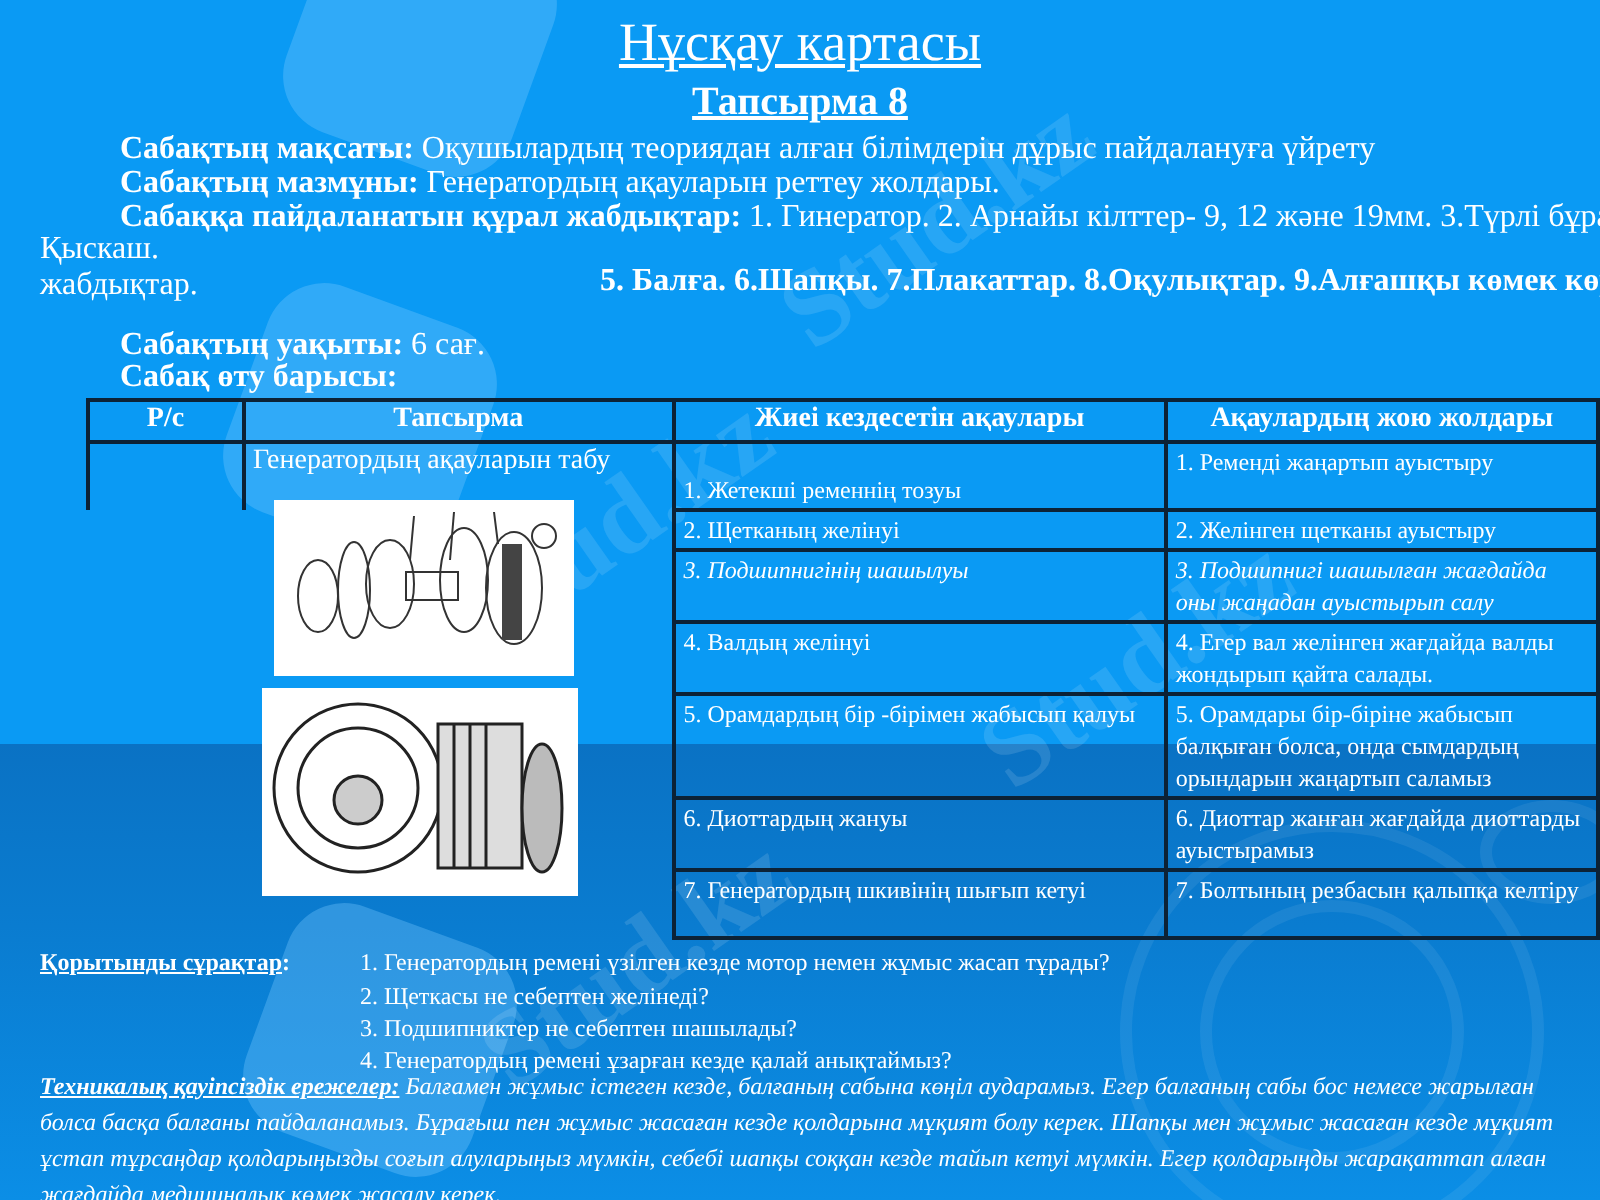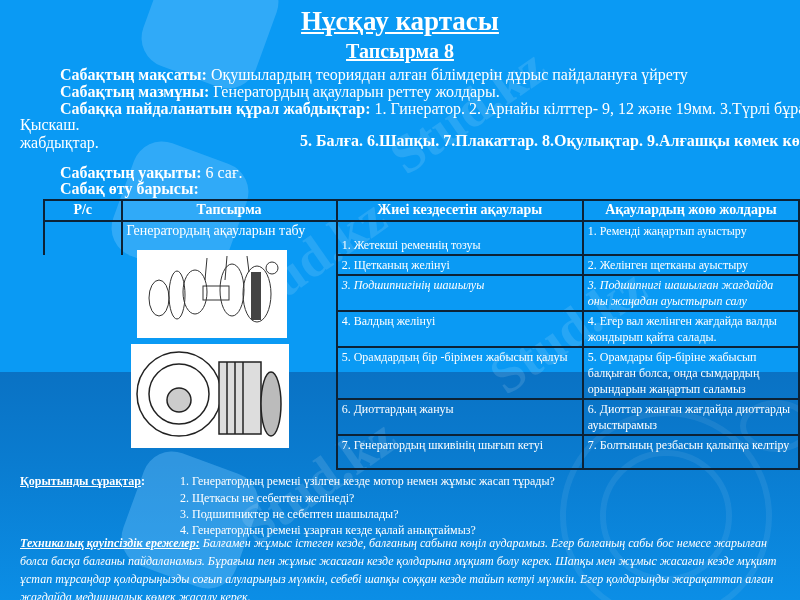--- a/index.html
+++ b/index.html
@@ -10,21 +10,21 @@
   }
   .bg-top { position:absolute; left:0; top:0; width:800px; height:372px; background:#0a9af4; }
   .bg-bottom { position:absolute; left:0; top:372px; width:800px; height:228px;
     background:linear-gradient(180deg,#0a72c4 0%,#0a7cd0 40%,#0b8ee6 100%); }
   .ripple { position:absolute; border-radius:50%; border:6px solid rgba(255,255,255,0.07); }
   .wm { position:absolute; font-family:"Liberation Serif", serif; font-weight:bold; font-size:54px;
     color:rgba(255,255,255,0.12); transform:rotate(-35deg); white-space:nowrap; }
   .logo { position:absolute; width:120px; height:120px; border-radius:30px; background:rgba(120,200,255,0.35);
     transform:rotate(20deg); }
   .content { position:absolute; left:0; top:0; width:800px; height:600px; }
-  .title { position:absolute; left:0; width:800px; text-align:center; top:6px; font-size:27px; font-weight:bold; text-decoration:underline; }
+  .title { position:absolute; left:0; width:800px; text-align:center; top:6px; font-size:27px; font-weight:normal; text-decoration:underline; }
   .subtitle { position:absolute; left:0; width:800px; text-align:center; top:40px; font-size:20px; font-weight:bold; text-decoration:underline; }
   .line { position:absolute; font-size:16px; white-space:nowrap; line-height:15px; }
   .line b { font-weight:bold; }
   table.main { position:absolute; left:43px; top:199px; border-collapse:collapse; font-size:12px; }
   table.main td, table.main th { border:2px solid #0c2236; padding:1px 4px; vertical-align:top; line-height:16px; }
   table.main th { font-size:14px; font-weight:bold; text-align:center; height:17px; padding:1px 12px; }
   .pic { position:absolute; background:#fff; }
   .q { position:absolute; font-size:12px; white-space:nowrap; }
   .safety { position:absolute; left:20px; top:534px; width:770px; font-size:12px; font-style:italic; line-height:18px; }
   .ul { text-decoration:underline; font-weight:bold; }

